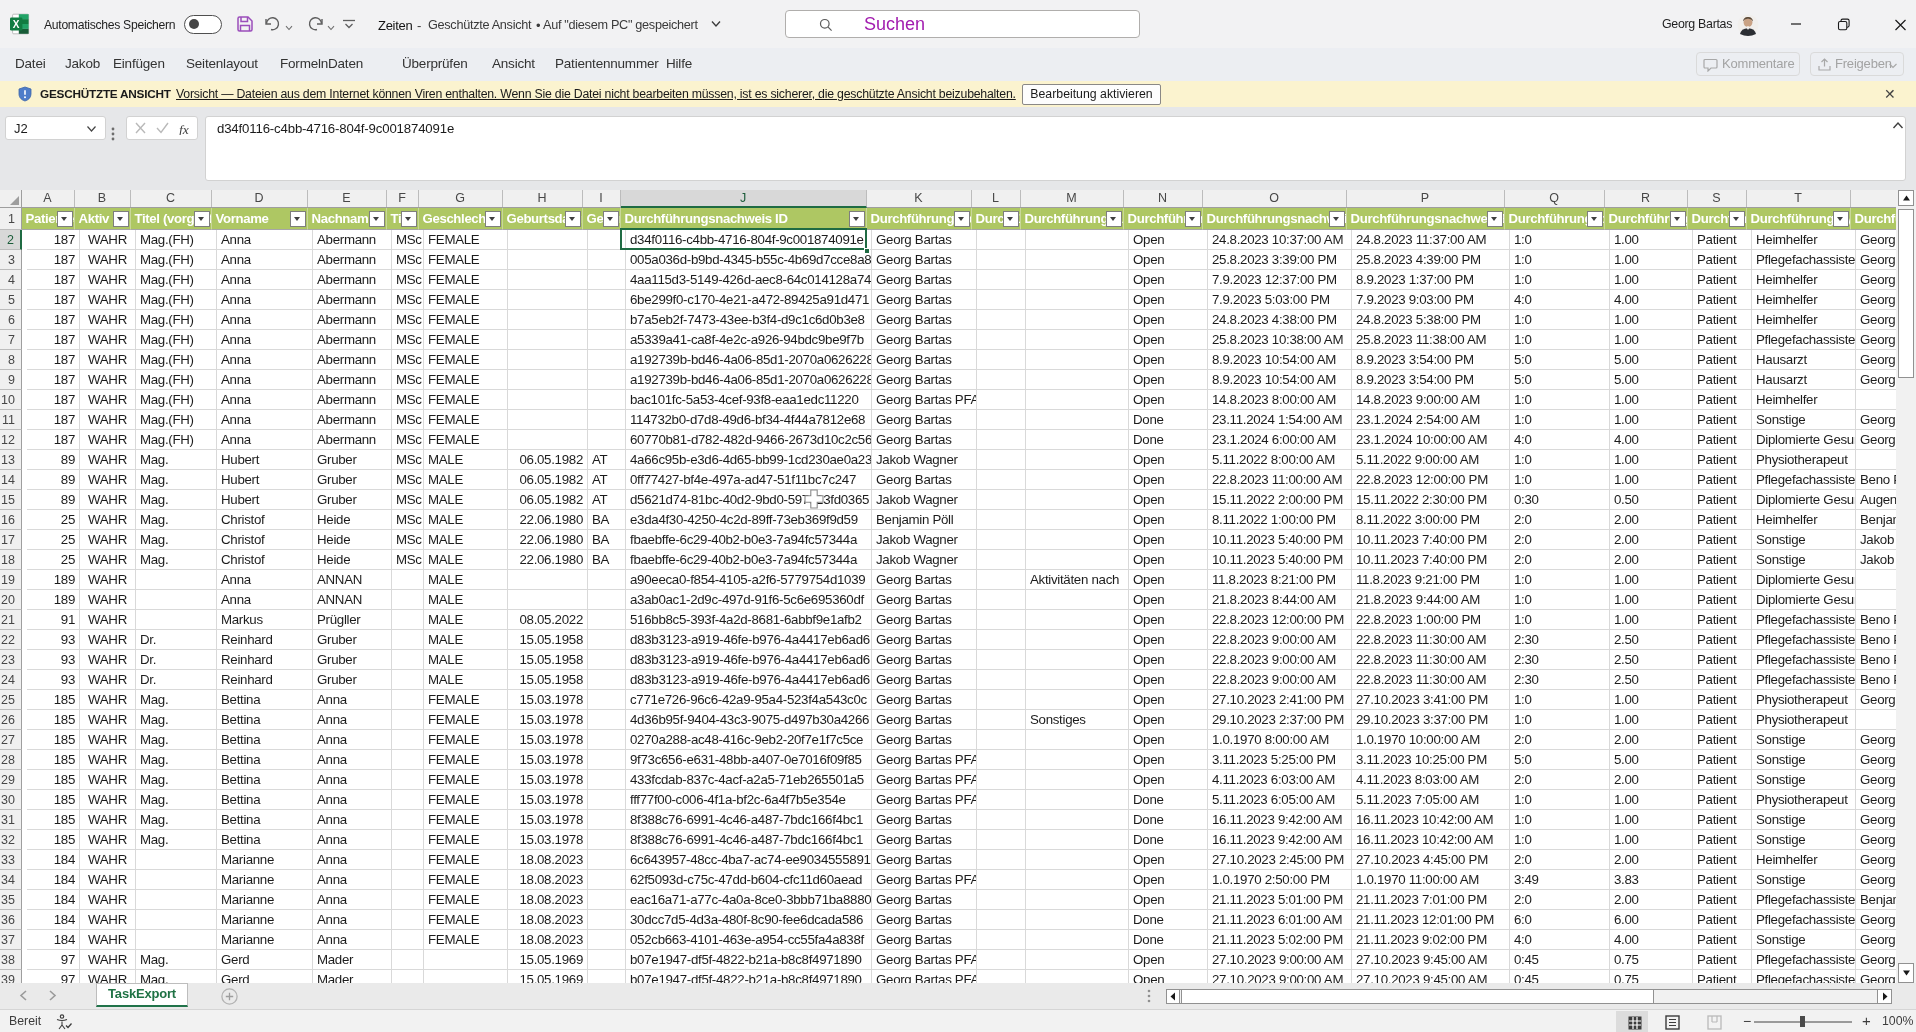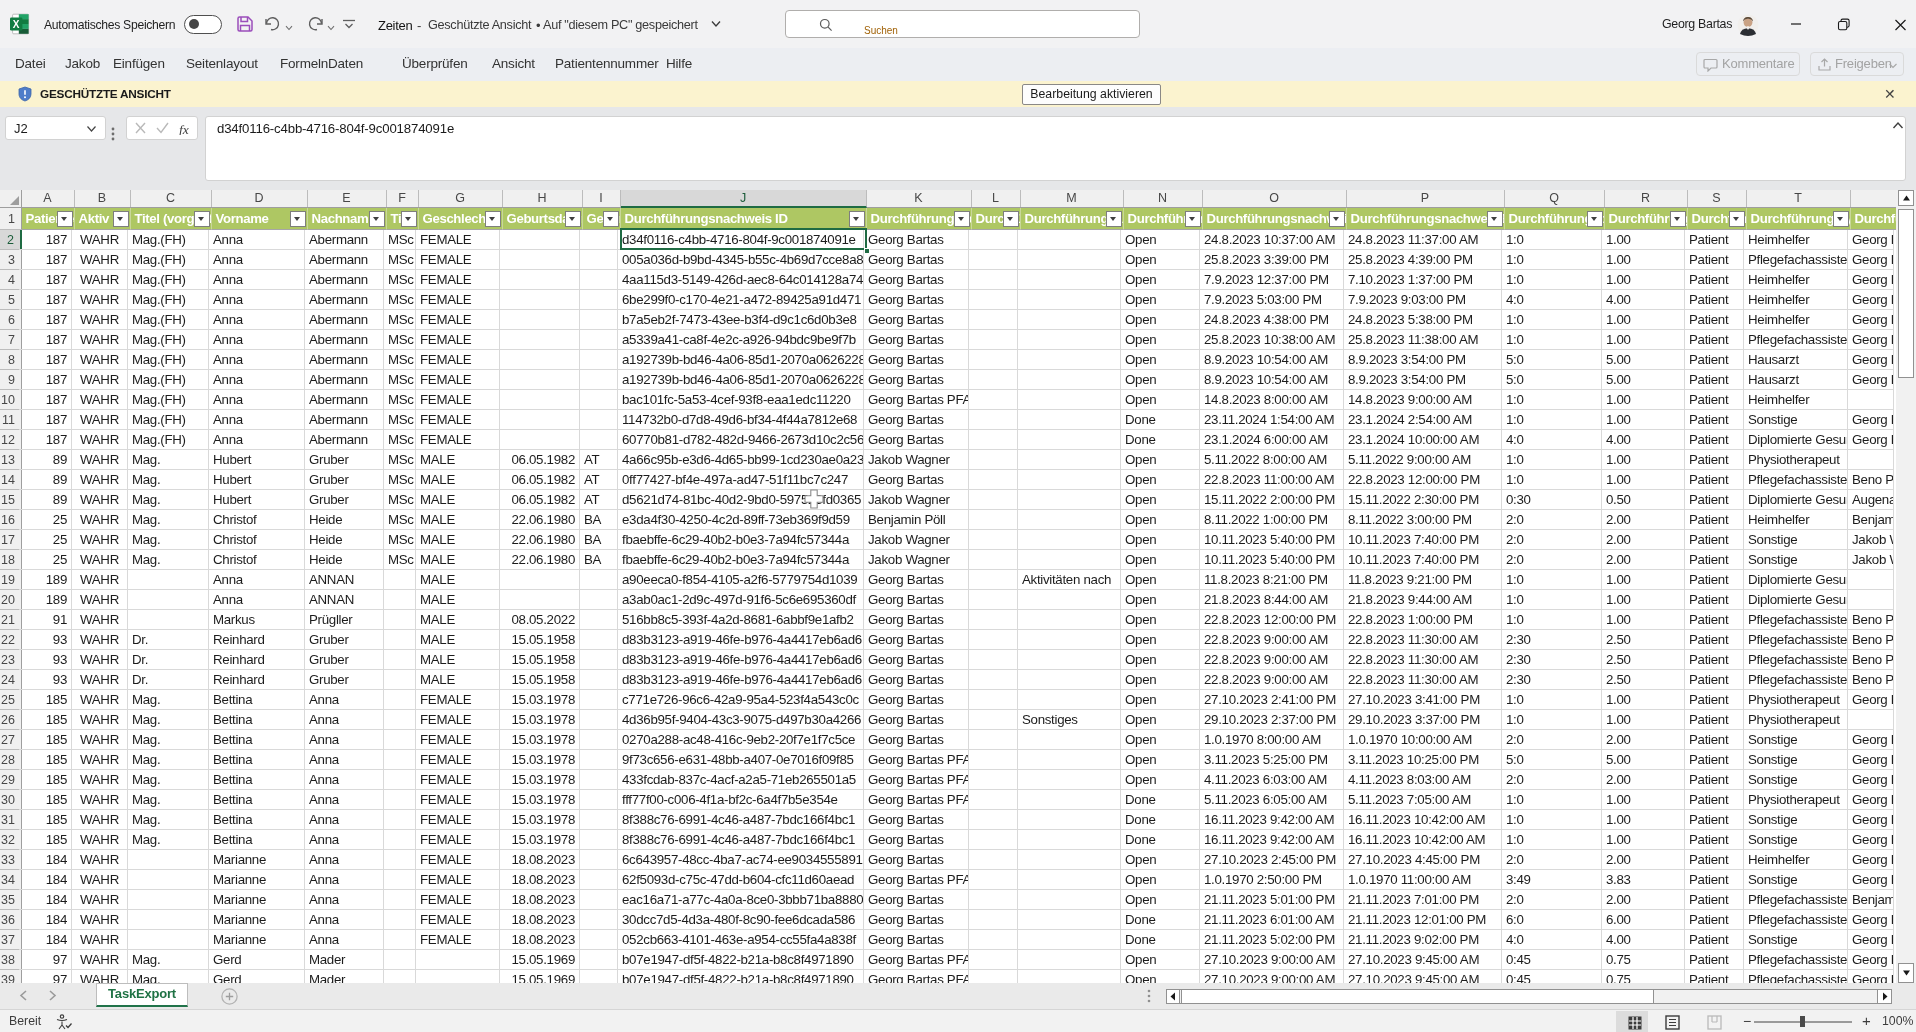--- a/index.html
+++ b/index.html
@@ -1,21 +1,21 @@
 <!DOCTYPE html>
 <html><head><meta charset="utf-8"><style>
 *{margin:0;padding:0;box-sizing:border-box}
 html,body{width:1916px;height:1032px;overflow:hidden;font-family:"Liberation Sans",sans-serif;background:#f3f3f3}
 .abs{position:absolute}
 #app{position:relative;width:1916px;height:1032px}
 
 #titlebar{position:absolute;left:0;top:0;width:1916px;height:48px;background:#f2f2f3}
 #titlebar .t{position:absolute;font-size:12.2px;letter-spacing:-.3px;color:#1f1f1f;top:18px;white-space:nowrap}
 #searchbox{position:absolute;left:785px;top:10px;width:355px;height:28px;background:#fff;border:1px solid #b0aeac;border-radius:4px}
-#searchbox span{position:absolute;left:78px;top:14px;font-size:10px;color:#a16207}
+#searchbox span{position:absolute;left:78px;top:3px;font-size:18px;color:#a21caf}
 
 #autotgl{position:absolute;left:184px;top:15px;width:38px;height:19px;border:1.4px solid #4f4f4f;border-radius:10px;background:#fff}
 #autotgl i{position:absolute;left:4px;top:3.2px;width:10px;height:10px;border-radius:50%;background:#454545}
 
 #tabrow{position:absolute;left:0;top:48px;width:1916px;height:33px;background:#eceef2}
 #tabrow .rt{position:absolute;top:8px;font-size:13.5px;letter-spacing:-.2px;color:#333;white-space:nowrap}
 #tabrow .gray{color:#a3a3a3}
 
 #banner{position:absolute;left:0;top:81px;width:1916px;height:26px;background:#fbf3cf}
 #banner .bold{position:absolute;left:40px;top:6px;font-size:11.8px;font-weight:bold;letter-spacing:-.25px;color:#1a1a1a;white-space:nowrap}
@@ -33,21 +33,21 @@
 .ch{position:absolute;top:0;height:17px;border-right:1px solid #bcbcbc;font-size:12.5px;color:#474747;text-align:center;line-height:17px}
 .colsel{background:#d8d8d8;border-bottom:2px solid #1f6b43;color:#1c5c3a;height:18px;line-height:16px}
 .corner{position:absolute;left:0;top:0;width:21.5px;height:18px;background:#f0f0f0;border-right:1px solid #9e9e9e;border-bottom:1px solid #9e9e9e}
 .cornertri{position:absolute;right:2px;bottom:2px;width:0;height:0;border-left:9px solid transparent;border-bottom:9px solid #9e9e9e}
 .rownum{position:absolute;left:0;width:21.5px;background:#f0f0f0;border-right:1px solid #9e9e9e;border-bottom:1px solid #bcbcbc;font-size:12.5px;color:#474747;text-align:right;padding-right:5.5px}
 .rownumsel{background:#d8d8d8;border-right:2px solid #1f6b43;color:#1c5c3a}
 .hdrrow{position:absolute;left:21.5px;width:1874.5px}
 .hc{position:absolute;top:0;height:22px;background:#aec763;border-right:1px solid #c9d79a;border-bottom:1px solid #a6a6a6;font-size:13.2px;font-weight:bold;letter-spacing:-.35px;color:#fff;line-height:21px;padding-left:4px;overflow:hidden;white-space:nowrap}
 .fbtn{position:absolute;right:1px;top:2.5px;width:16px;height:16px;background:#fff;border:1px solid #7e7e7e}
 .ftri{position:absolute;left:3.5px;top:5.5px;width:0;height:0;border-left:3.8px solid transparent;border-right:3.8px solid transparent;border-top:4.6px solid #3f3f3f}
-.drow{position:absolute;left:19px;width:1632px;height:20px}
+.drow{position:absolute;left:27px;width:1632px;height:20px}
 .dc{position:absolute;top:0;height:20px;border-right:1px solid #d9d9d9;border-bottom:1px solid #d9d9d9;font-size:13.3px;letter-spacing:-.3px;color:#1c1c1c;line-height:19px;padding-left:4px;overflow:hidden;white-space:nowrap}
 .ra{text-align:right;padding-right:4px;padding-left:0}
 .ca{text-align:center;padding-left:0}
 .uu{letter-spacing:-.3px}
 
 #selbox{position:absolute;left:620px;top:38px;width:247px;height:22px;border:2px solid #1f6b43;z-index:5}
 #fillh{position:absolute;left:864px;top:57.5px;width:6px;height:6px;background:#1f6b43;border:1px solid #fff;z-index:6}
 
 #vsb{position:absolute;left:1896px;top:190px;width:20px;height:793px;background:#f1f1f1}
 .sbbox{position:absolute;background:#fff;border:1px solid #919191}
@@ -154,20 +154,21 @@
 <path d="M1.5 2 L5 5.5 L8.5 2" fill="none" stroke="#a8a8a8" stroke-width="1.2"></path>
       </svg>
     </div>
 <div id="banner">
       <svg class="abs" style="left:17px;top:5px" width="16" height="16" viewBox="0 0 16 16">
 <path d="M8 1 L14 3 V8 C14 11.5 11.5 14 8 15 C4.5 14 2 11.5 2 8 V3 Z" fill="#4f7dc9" stroke="#3d66a8" stroke-width=".8"></path>
 <path d="M8 4.2 V8.8" stroke="#fff" stroke-width="1.6"></path>
         <circle cx="8" cy="11.2" r="1" fill="#fff"></circle>
       </svg>
       <span class="bold">GESCHÜTZTE ANSICHT</span>
+      <span class="msg">Vorsicht — Dateien aus dem Internet können Viren enthalten. Wenn Sie die Datei nicht bearbeiten müssen, ist es sicherer, die geschützte Ansicht beizubehalten.</span>
       <div id="pvbtn">Bearbeitung aktivieren</div>
       <span class="x">✕</span>
     </div>
 <div id="fbar">
       <div id="namebox">J2</div>
       <svg class="abs" style="left:86px;top:18px" width="11" height="8" viewBox="0 0 11 8">
 <path d="M1.5 1.5 L5.5 6 L9.5 1.5" fill="none" stroke="#444" stroke-width="1.2"></path>
       </svg>
       <svg class="abs" style="left:111px;top:20px" width="4" height="14" viewBox="0 0 4 14">
 <circle cx="2" cy="2" r="1.4" fill="#6d6d6d"></circle>
@@ -370,21 +371,21 @@
         <div class="dc" style="left:365px;width:32px">MSc</div>
         <div class="dc" style="left:397px;width:84px">FEMALE</div>
         <div class="dc ra" style="left:481px;width:80px"></div>
         <div class="dc" style="left:561px;width:38px"></div>
         <div class="dc uu" style="left:599px;width:246px">4aa115d3-5149-426d-aec8-64c014128a74</div>
         <div class="dc" style="left:845px;width:105px">Georg Bartas</div>
         <div class="dc" style="left:950px;width:49px"></div>
         <div class="dc" style="left:999px;width:103px"></div>
         <div class="dc" style="left:1102px;width:79px">Open</div>
         <div class="dc" style="left:1181px;width:144px">7.9.2023 12:37:00 PM</div>
-        <div class="dc" style="left:1325px;width:158px">7.10.2023 1:37:00 PM</div>
+        <div class="dc" style="left:1325px;width:158px">8.9.2023 1:37:00 PM</div>
         <div class="dc" style="left:1483px;width:100px">1:0</div>
         <div class="dc" style="left:1583px;width:83px">1.00</div>
         <div class="dc" style="left:1666px;width:59px">Patient</div>
         <div class="dc" style="left:1725px;width:104px">Heimhelfer</div>
         <div class="dc" style="left:1829px;width:46px">Georg Bartas</div>
       </div>
       <div class="drow" style="top:100px">
         <div class="dc ra" style="left:0px;width:53px">187</div>
         <div class="dc ca" style="left:53px;width:56px">WAHR</div>
         <div class="dc" style="left:109px;width:81px">Mag.(FH)</div>

